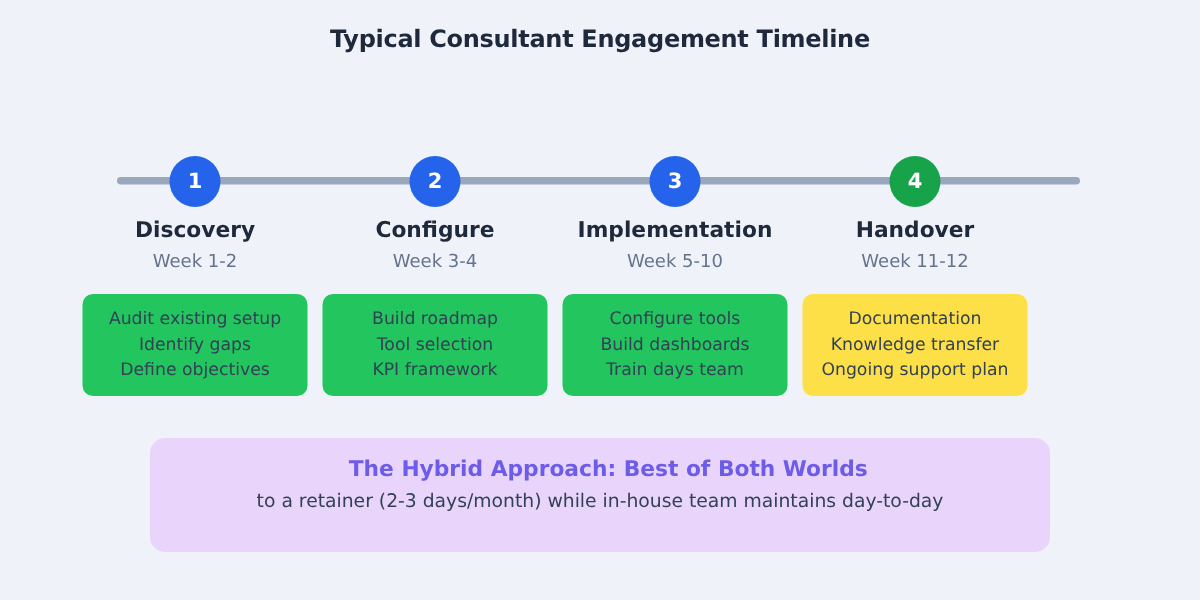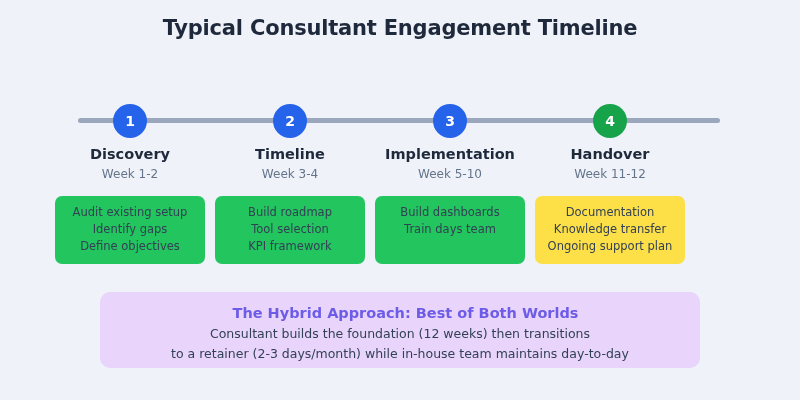--- a/index.html
+++ b/index.html
@@ -15,21 +15,21 @@
     position: relative;
   }
 
   
   .title {
     position: absolute;
     top: 16px;
     left: 0;
     width: 800px;
     text-align: center;
-    font-size: 21px;
+    font-size: 16px;
     font-weight: bold;
     color: #1e293b;
     letter-spacing: -0.2px;
   }
 
   
   .timeline {
     position: absolute;
     top: 96px;
     left: 0;
@@ -178,21 +178,21 @@
     </div>
   </div>
 </div>
 
 <div class="labels">
   <div class="label-col">
     <div class="phase-name">Discovery</div>
     <div class="phase-weeks">Week 1-2</div>
   </div>
   <div class="label-col">
-    <div class="phase-name">Timeline</div>
+    <div class="phase-name">Configure</div>
     <div class="phase-weeks">Week 3-4</div>
   </div>
   <div class="label-col">
     <div class="phase-name">Implementation</div>
     <div class="phase-weeks">Week 5-10</div>
   </div>
   <div class="label-col">
     <div class="phase-name">Handover</div>
     <div class="phase-weeks">Week 11-12</div>
   </div>
@@ -208,30 +208,30 @@
   </div>
   <div class="card-col">
     <div class="card">
       <div class="card-line">Build roadmap</div>
       <div class="card-line">Tool selection</div>
       <div class="card-line">KPI framework</div>
     </div>
   </div>
   <div class="card-col">
     <div class="card">
+      <div class="card-line">Configure tools</div>
       <div class="card-line">Build dashboards</div>
       <div class="card-line">Train days team</div>
     </div>
   </div>
   <div class="card-col">
     <div class="card accent-green">
       <div class="card-line">Documentation</div>
       <div class="card-line">Knowledge transfer</div>
       <div class="card-line">Ongoing support plan</div>
     </div>
   </div>
 </div>
 
 <div class="panel">
   <div class="panel-title">The Hybrid Approach: Best of Both Worlds</div>
-  <div class="panel-line">Consultant builds the foundation (12 weeks) then transitions</div>
   <div class="panel-line">to a retainer (2-3 days/month) while in-house team maintains day-to-day</div>
 </div>
 
 </body></html>

